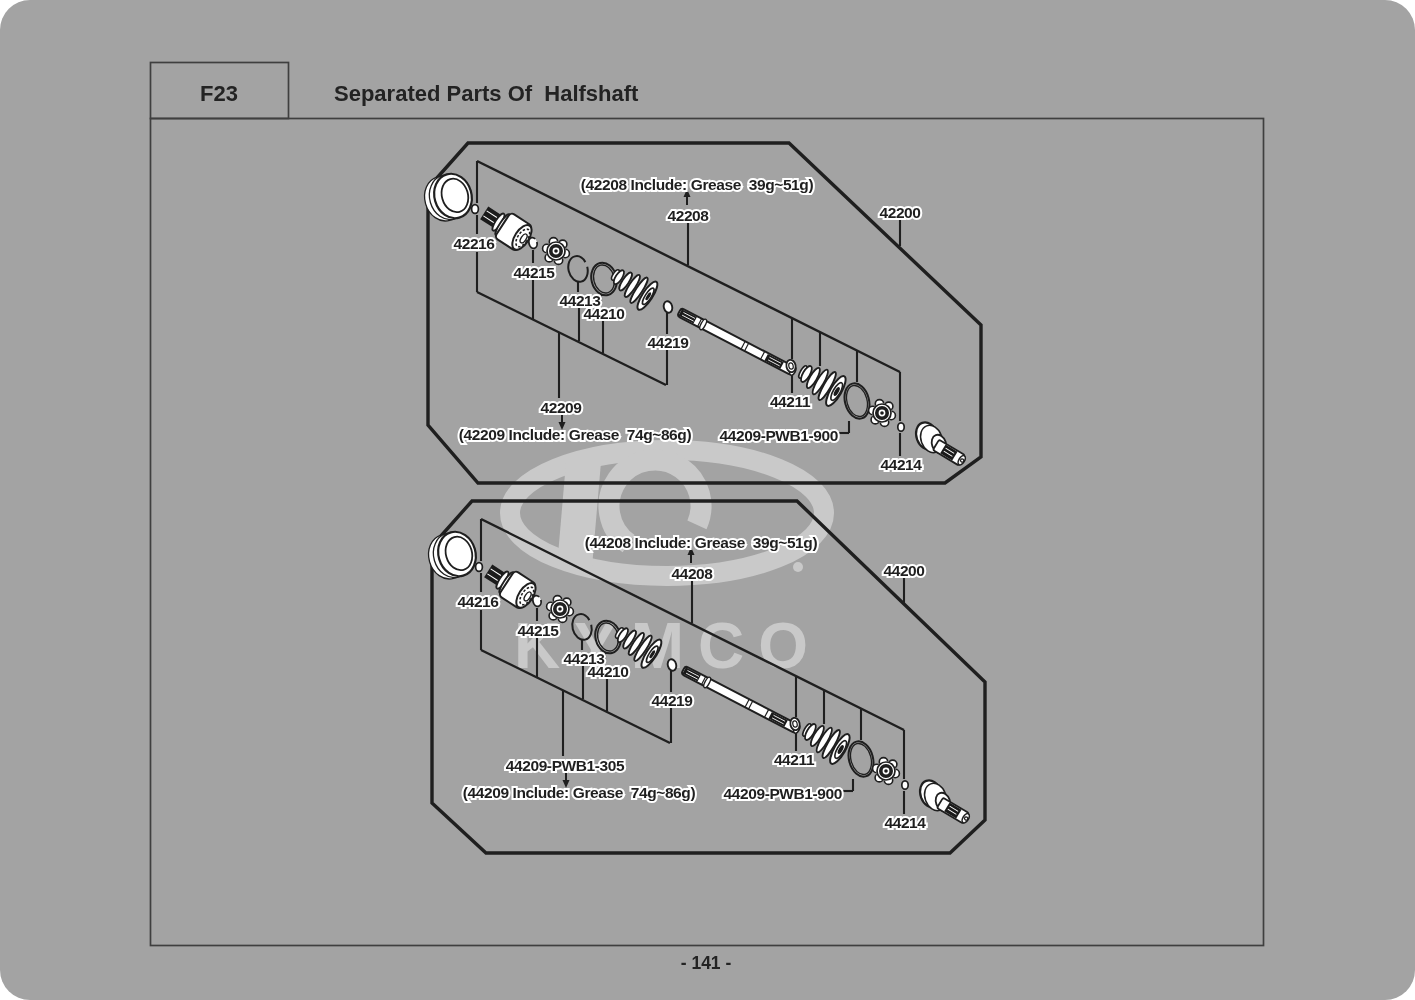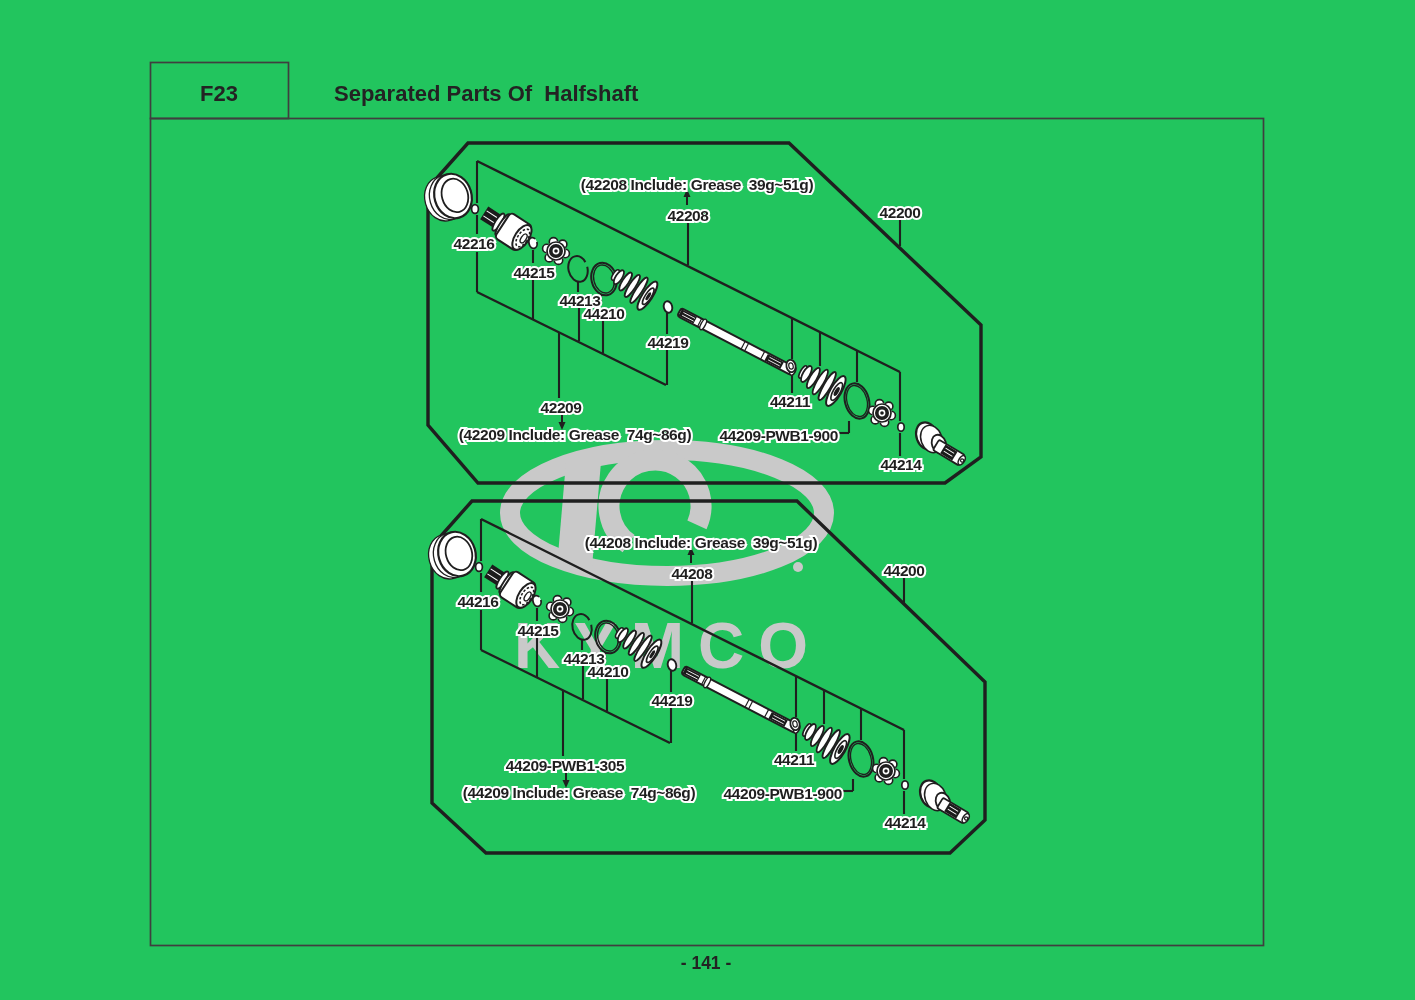--- a/index.html
+++ b/index.html
@@ -1,18 +1,18 @@
 <!DOCTYPE html>
 <html style="--ink: #1f1f1f; --wm: #c9c9c9; --frame: #3f3f3f;"><head>
 <meta charset="utf-8">
 <style>
   :root{ --ink:#1f1f1f; --wm:#c9c9c9; --frame:#3f3f3f; }
   html,body{margin:0;padding:0;background:#ffffff;}
-  .page{position:relative;width:1415px;height:1000px;background:#22c55e;overflow:hidden;
-        font-family:"Liberation Sans", sans-serif;}
+  .page{position:relative;width:1415px;height:1000px;background:#a3a3a3;overflow:hidden;
+        font-family:"Liberation Sans", sans-serif;border-radius:30px;}
   svg{display:block;}
   .lbl{font:bold 15.5px "Liberation Sans", sans-serif; fill:var(--ink);
        letter-spacing:-0.4px; paint-order:stroke; stroke:#ffffff; stroke-width:4px;
        white-space:pre;}
   .hdr{font:bold 22px "Liberation Sans", sans-serif; fill:#232323; white-space:pre;}
   .ftr{font:bold 17.5px "Liberation Sans", sans-serif; fill:#232323;}
   .ln{stroke:var(--ink);}
   .frame-ln{stroke:var(--frame);}
   .wm-stroke{stroke:var(--wm);}
   .wm-fill{fill:var(--wm);}

